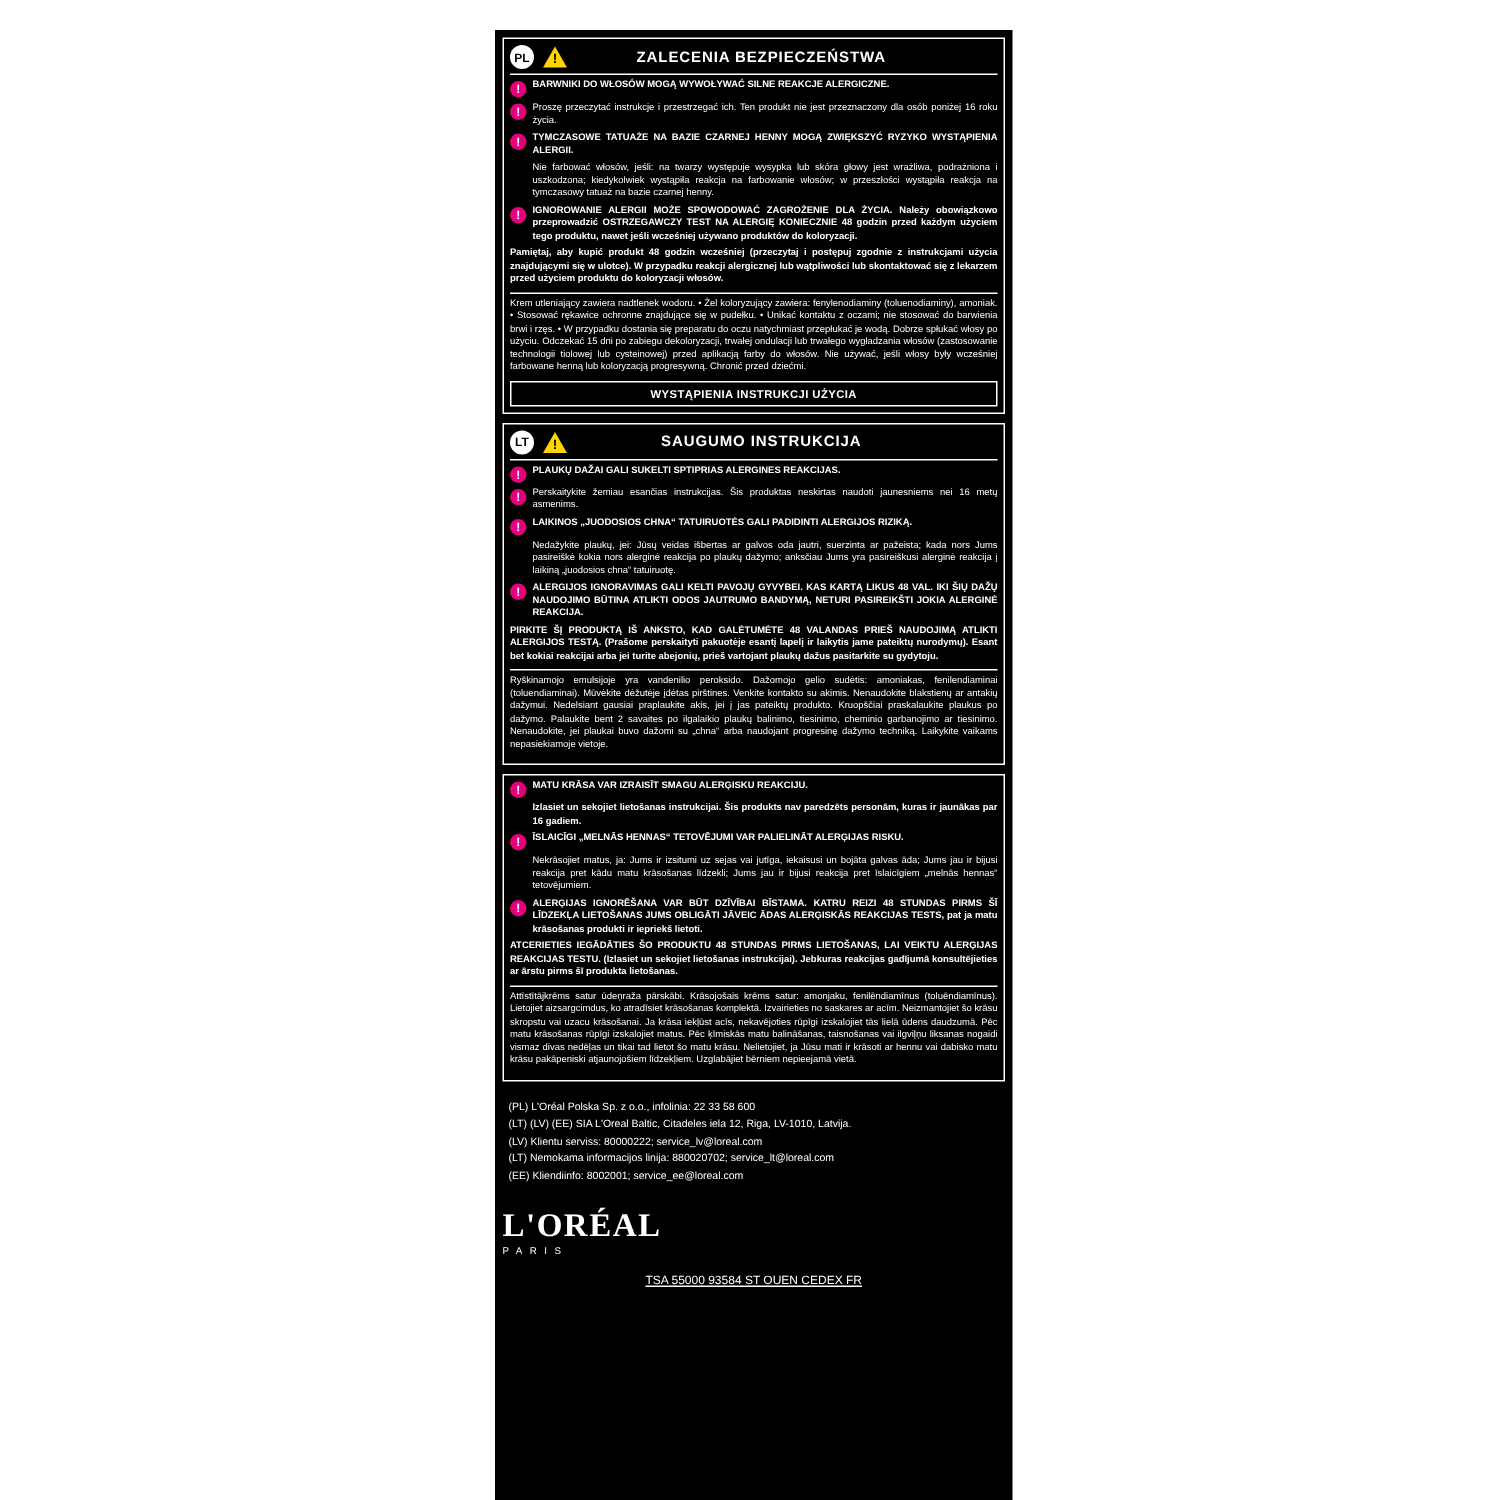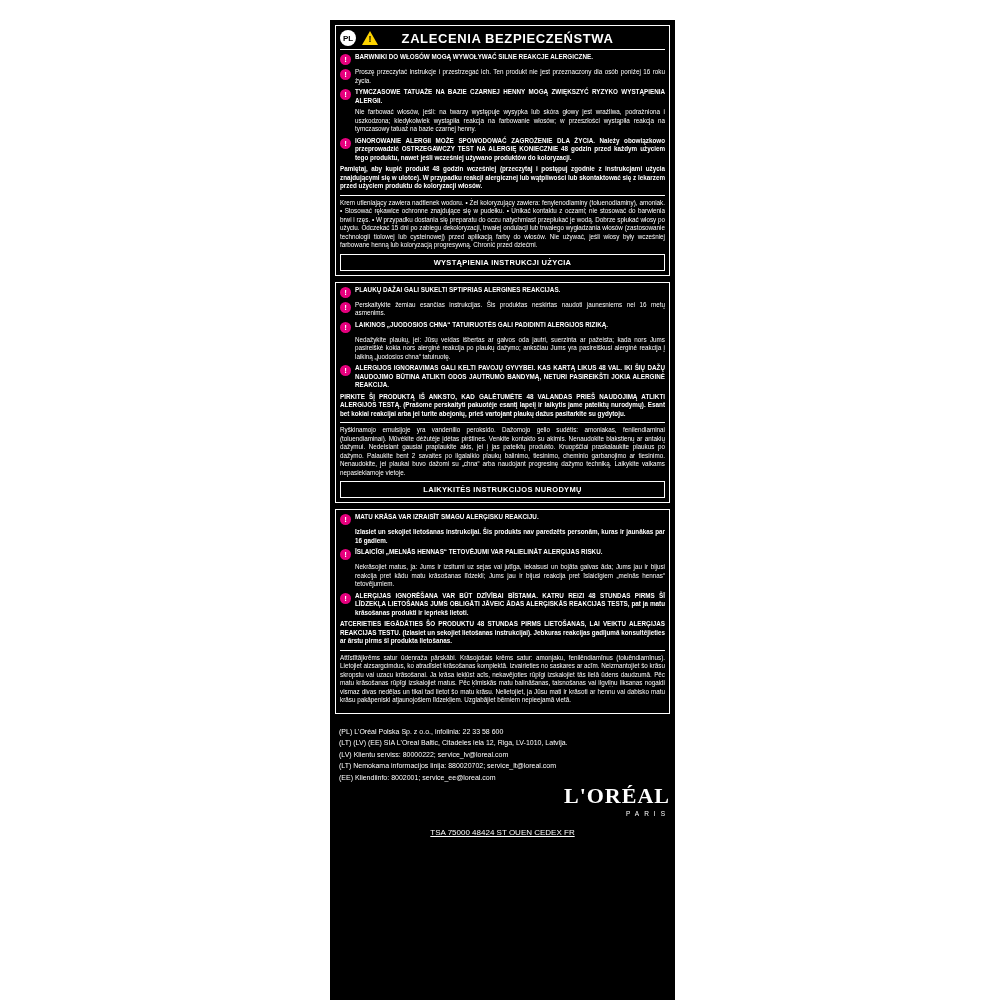--- a/index.html
+++ b/index.html
@@ -70,21 +70,21 @@
     text-align: center;
     font-size: 9px;
     font-weight: bold;
     color: #000;
     line-height: 10px;
   }
   .panel-title {
     flex: 1 1 auto;
     text-align: center;
     color: #ffffff;
-    font-size: 13px;
+    font-size: 10px;
     font-weight: bold;
     letter-spacing: 0.6px;
     padding-right: 34px;
   }
   .row {
     display: flex;
     align-items: flex-start;
     gap: 4px;
     margin-bottom: 3px;
   }
@@ -131,21 +131,22 @@
     letter-spacing: 0.3px;
   }
   .contact {
     color: #ffffff;
     font-size: 7px;
     line-height: 1.65;
     padding: 6px 4px 0 4px;
   }
   .contact div { white-space: nowrap; }
   .logo-wrap {
-    text-align: right;
+    text-align: left;
+    margin-top: 14px;
     color: #ffffff;
   }
   .logo-main {
     font-family: "Liberation Serif", serif;
     font-size: 22px;
     letter-spacing: 1px;
     font-weight: bold;
   }
   .logo-sub {
     font-size: 6.5px;
@@ -193,20 +194,25 @@
       <span class="excl">!</span>
       <span class="txt b">IGNOROWANIE ALERGII MOŻE SPOWODOWAĆ ZAGROŻENIE DLA ŻYCIA. Należy obowiązkowo przeprowadzić OSTRZEGAWCZY TEST NA ALERGIĘ KONIECZNIE 48 godzin przed każdym użyciem tego produktu, nawet jeśli wcześniej używano produktów do koloryzacji.</span>
     </div>
     <p class="block b">Pamiętaj, aby kupić produkt 48 godzin wcześniej (przeczytaj i postępuj zgodnie z instrukcjami użycia znajdującymi się w ulotce). W przypadku reakcji alergicznej lub wątpliwości lub skontaktować się z lekarzem przed użyciem produktu do koloryzacji włosów.</p>
     <div class="rule"></div>
     <p class="block">Krem utleniający zawiera nadtlenek wodoru. • Żel koloryzujący zawiera: fenylenodiaminy (toluenodiaminy), amoniak. • Stosować rękawice ochronne znajdujące się w pudełku. • Unikać kontaktu z oczami; nie stosować do barwienia brwi i rzęs. • W przypadku dostania się preparatu do oczu natychmiast przepłukać je wodą. Dobrze spłukać włosy po użyciu. Odczekać 15 dni po zabiegu dekoloryzacji, trwałej ondulacji lub trwałego wygładzania włosów (zastosowanie technologii tiolowej lub cysteinowej) przed aplikacją farby do włosów. Nie używać, jeśli włosy były wcześniej farbowane henną lub koloryzacją progresywną. Chronić przed dziećmi.</p>
     <div class="footer-bar">WYSTĄPIENIA INSTRUKCJI UŻYCIA</div>
   </div>
 
   <div class="panel">
+    <div class="panel-head">
+      <span class="lang-badge">LT</span>
+      <span class="warn-tri"></span>
+      <span class="panel-title">SAUGUMO INSTRUKCIJA</span>
+    </div>
 
     <div class="row">
       <span class="excl">!</span>
       <span class="txt b">PLAUKŲ DAŽAI GALI SUKELTI SPTIPRIAS ALERGINES REAKCIJAS.</span>
     </div>
     <div class="row">
       <span class="excl">!</span>
       <span class="txt">Perskaitykite žemiau esančias instrukcijas. Šis produktas neskirtas naudoti jaunesniems nei 16 metų asmenims.</span>
     </div>
     <div class="row">
@@ -217,21 +223,20 @@
       <span class="excl" style="visibility:hidden">!</span>
       <span class="txt">Nedažykite plaukų, jei: Jūsų veidas išbertas ar galvos oda jautri, suerzinta ar pažeista; kada nors Jums pasireiškė kokia nors alerginė reakcija po plaukų dažymo; anksčiau Jums yra pasireiškusi alerginė reakcija į laikiną „juodosios chna“ tatuiruotę.</span>
     </div>
     <div class="row">
       <span class="excl">!</span>
       <span class="txt b">ALERGIJOS IGNORAVIMAS GALI KELTI PAVOJŲ GYVYBEI. KAS KARTĄ LIKUS 48 VAL. IKI ŠIŲ DAŽŲ NAUDOJIMO BŪTINA ATLIKTI ODOS JAUTRUMO BANDYMĄ, NETURI PASIREIKŠTI JOKIA ALERGINĖ REAKCIJA.</span>
     </div>
     <p class="block b">PIRKITE ŠĮ PRODUKTĄ IŠ ANKSTO, KAD GALĖTUMĖTE 48 VALANDAS PRIEŠ NAUDOJIMĄ ATLIKTI ALERGIJOS TESTĄ. (Prašome perskaityti pakuotėje esantį lapelį ir laikytis jame pateiktų nurodymų). Esant bet kokiai reakcijai arba jei turite abejonių, prieš vartojant plaukų dažus pasitarkite su gydytoju.</p>
     <div class="rule"></div>
     <p class="block">Ryškinamojo emulsijoje yra vandenilio peroksido. Dažomojo gelio sudėtis: amoniakas, fenilendiaminai (toluendiaminai). Mūvėkite dėžutėje įdėtas pirštines. Venkite kontakto su akimis. Nenaudokite blakstienų ar antakių dažymui. Nedelsiant gausiai praplaukite akis, jei į jas pateiktų produkto. Kruopščiai praskalaukite plaukus po dažymo. Palaukite bent 2 savaites po ilgalaikio plaukų balinimo, tiesinimo, cheminio garbanojimo ar tiesinimo. Nenaudokite, jei plaukai buvo dažomi su „chna“ arba naudojant progresinę dažymo techniką. Laikykite vaikams nepasiekiamoje vietoje.</p>
-    <div class="footer-bar">LAIKYKITĖS INSTRUKCIJOS NURODYMŲ</div>
   </div>
 
   <div class="panel">
 
     <div class="row">
       <span class="excl">!</span>
       <span class="txt b">MATU KRĀSA VAR IZRAISĪT SMAGU ALERĢISKU REAKCIJU.</span>
     </div>
     <div class="row">
       <span class="excl" style="visibility:hidden">!</span>
@@ -261,16 +266,16 @@
     <div>(LT) Nemokama informacijos linija: 880020702; service_lt@loreal.com</div>
     <div>(EE) Kliendiinfo: 8002001; service_ee@loreal.com</div>
   </div>
 
   <div class="logo-wrap">
     <div class="logo-main">L'ORÉAL</div>
     <div class="logo-sub">PARIS</div>
   </div>
 
   <div class="addr">
-    <div class="u">TSA 75000 48424 ST OUEN CEDEX FR</div>
+    <div class="u">TSA 55000 93584 ST OUEN CEDEX FR</div>
   </div>
 
 </div>
 
 </body></html>

